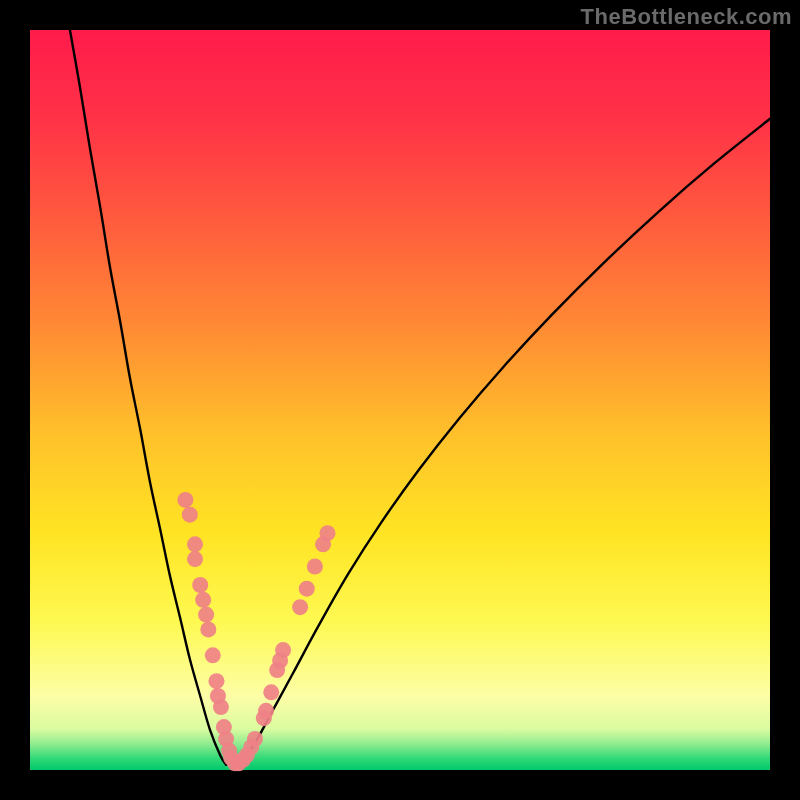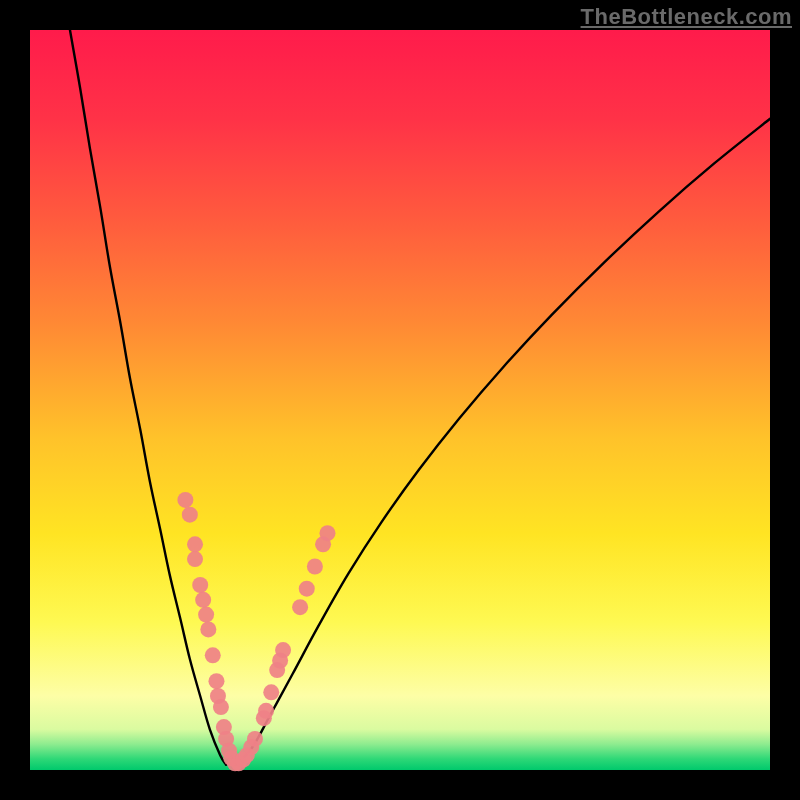--- a/index.html
+++ b/index.html
@@ -27,21 +27,20 @@
   }
   .watermark {
     position: absolute;
     top: 4px;
     right: 8px;
     font-size: 22px;
     font-weight: 600;
     color: #6a6a6a;
     letter-spacing: 0.5px;
     font-family: Arial, Helvetica, sans-serif;
-    text-decoration: underline;
   }
   svg.curves {
     position: absolute;
     left: 0; top: 0;
     width: 740px;
     height: 740px;
     overflow: visible;
   }
 </style>
 </head>

